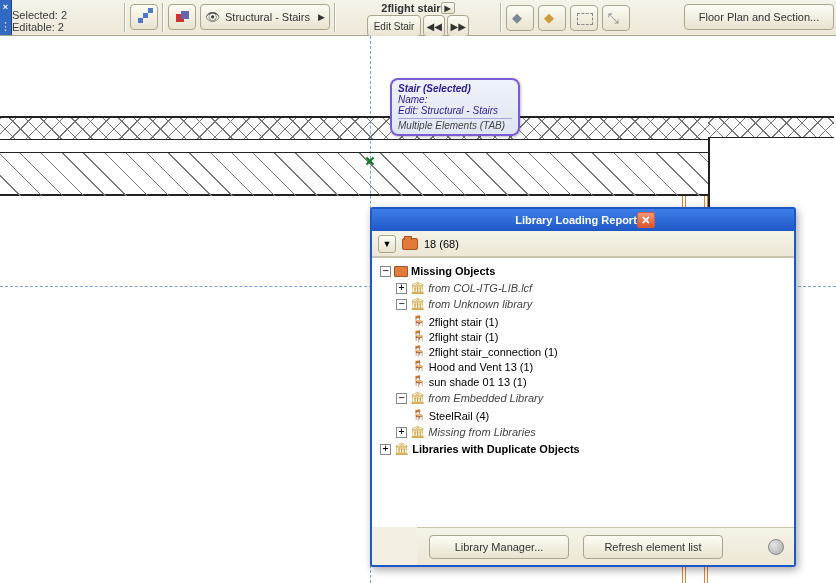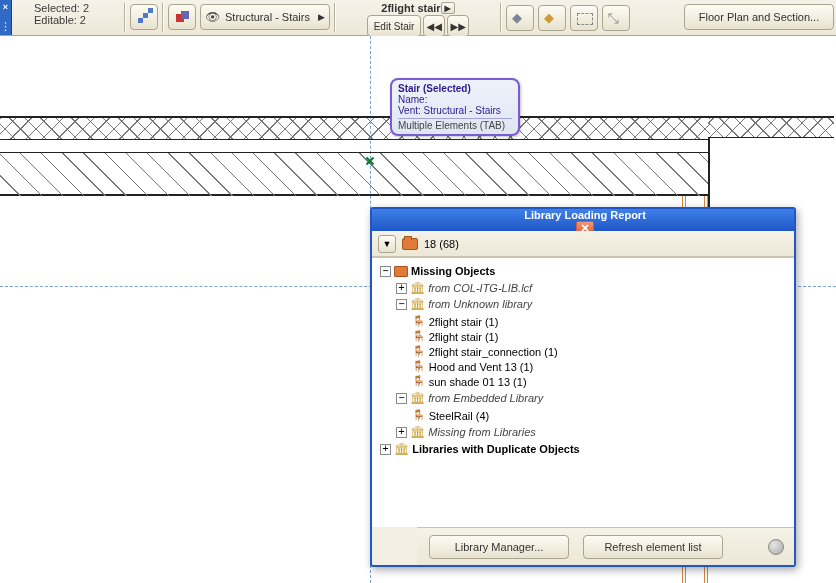--- a/index.html
+++ b/index.html
@@ -31,24 +31,24 @@
     flex-direction: column;
     align-items: center;
     justify-content: space-between;
     padding: 2px 0;
     font-size: 9px;
     border-right: 1px solid #1d3f77;
   }
   .toolbar .sidehandle .x { font-weight: bold; cursor: pointer; }
   .toolbar .sidehandle .dots::before { content: "⋮"; font-size:11px; }
   .toolbar .sel-block {
-    padding: 2px 22px;
+    padding: 2px 0;
     display: flex;
     flex-direction: column;
-    justify-content: flex-start;
+    justify-content: flex-end;
     color: #3a3a3a;
     min-width: 110px;
   }
   .vsep {
     width: 2px;
     margin: 3px 2px;
     border-left: 1px solid #b7b29e;
     border-right: 1px solid #fff;
   }
   .btn {
@@ -156,42 +156,41 @@
     position:absolute; top:78px; left:390px;
     width:130px;
     border:2px solid #7a5bd6;
     border-radius:8px;
     background: linear-gradient(#eef2fa, #dfe6f3);
     font-size:10px;
     color:#2b1a8e;
     padding:3px 6px 3px 6px;
     box-shadow: 1px 1px 3px rgba(0,0,0,.25);
   }
-  .tooltip .trow { white-space:nowrap; }
+  .tooltip .trow { white-space:nowrap;font-style:italic; }
   .tooltip .trow b { font-weight:bold; }
   .tooltip .trow.dim { color:#555; border-top:1px solid #a9a0d6; margin-top:2px; padding-top:1px;}
   .tooltip .trow.dim span { color:#444; }
 
   
   .dialog {
     position:absolute; left:370px; top:207px;
     width:426px; height:360px;
     border:2px solid #1f57c6;
     border-radius:3px;
     display:flex; flex-direction:column;
     box-shadow: 2px 3px 8px rgba(0,0,0,.35);
     background:#f3efe3;
   }
   .dialog .titlebar {
     height:22px;
     background: linear-gradient(#3f7fe8, #1f57c6);
     color:#fff; font-weight:bold;
-    display:flex; align-items:center; justify-content:flex-start;
+    display:flex; align-items:center; justify-content:center;
     padding: 0 4px 0 8px;
-    flex-direction: column;
   }
   .dialog .titlebar .close {
     width:18px;height:16px;border:1px solid #d45a3a;
     background:linear-gradient(#f19877,#d9572e);
     border-radius:2px; display:flex;align-items:center;justify-content:center;
     font-weight:bold; cursor:pointer; font-size:11px;
   }
   .dialog .toolbar2 {
     height:26px; background:linear-gradient(#f5f2e7,#ece7d6);
     border-bottom:1px solid #c9c4b0;
@@ -334,21 +333,21 @@
       <span style="left:29px"></span>
   </div>
 
   <div class="green-cross" style="left:365px; top:120px;"></div>
 </div>
 
 <div class="tooltip">
   <div class="trow"><b>Stair (Selected)</b></div>
   <div class="trow"><span>Name:</span></div>
   <div class="trow">
-    <span>Vent:</span>
+    <span>Edit:</span>
     <span>Structural - Stairs</span>
   </div>
   <div class="trow dim"><span>Multiple Elements (TAB)</span></div>
 </div>
 
 <div class="dialog">
   <div class="titlebar">
     <span>Library Loading Report</span>
     <span class="close">✕</span>
   </div>

